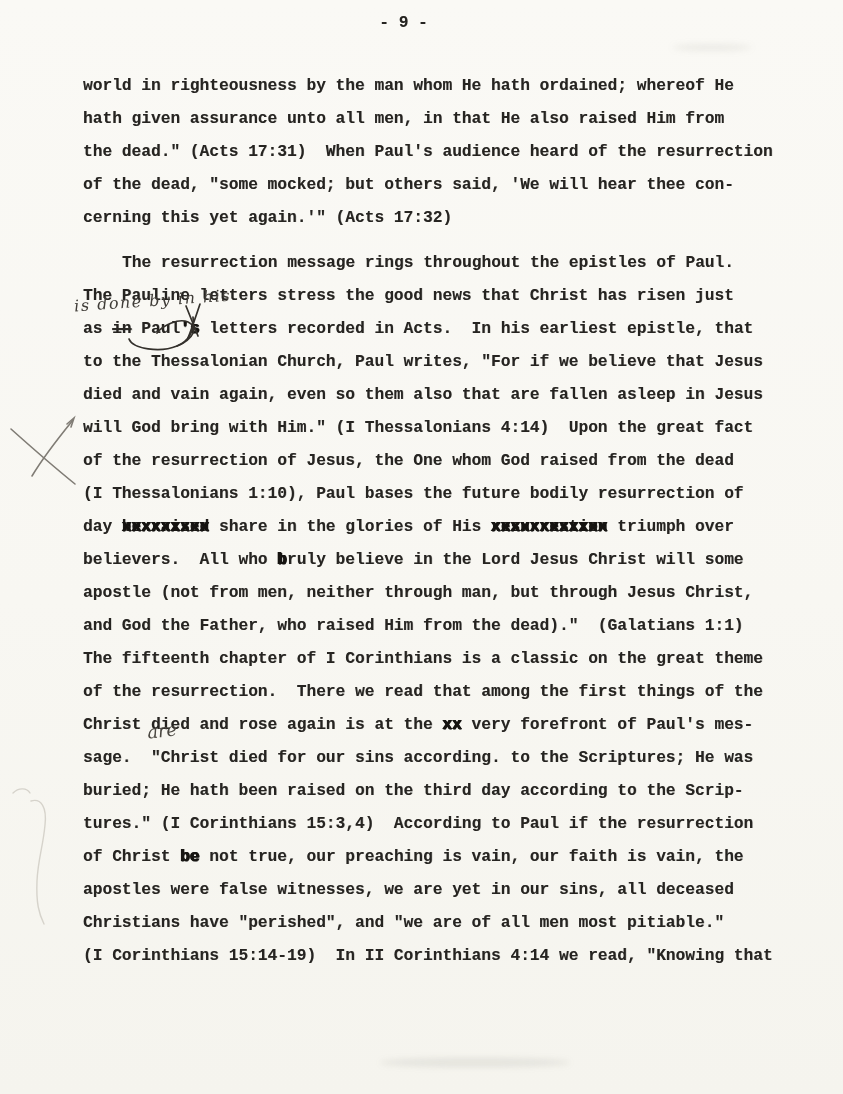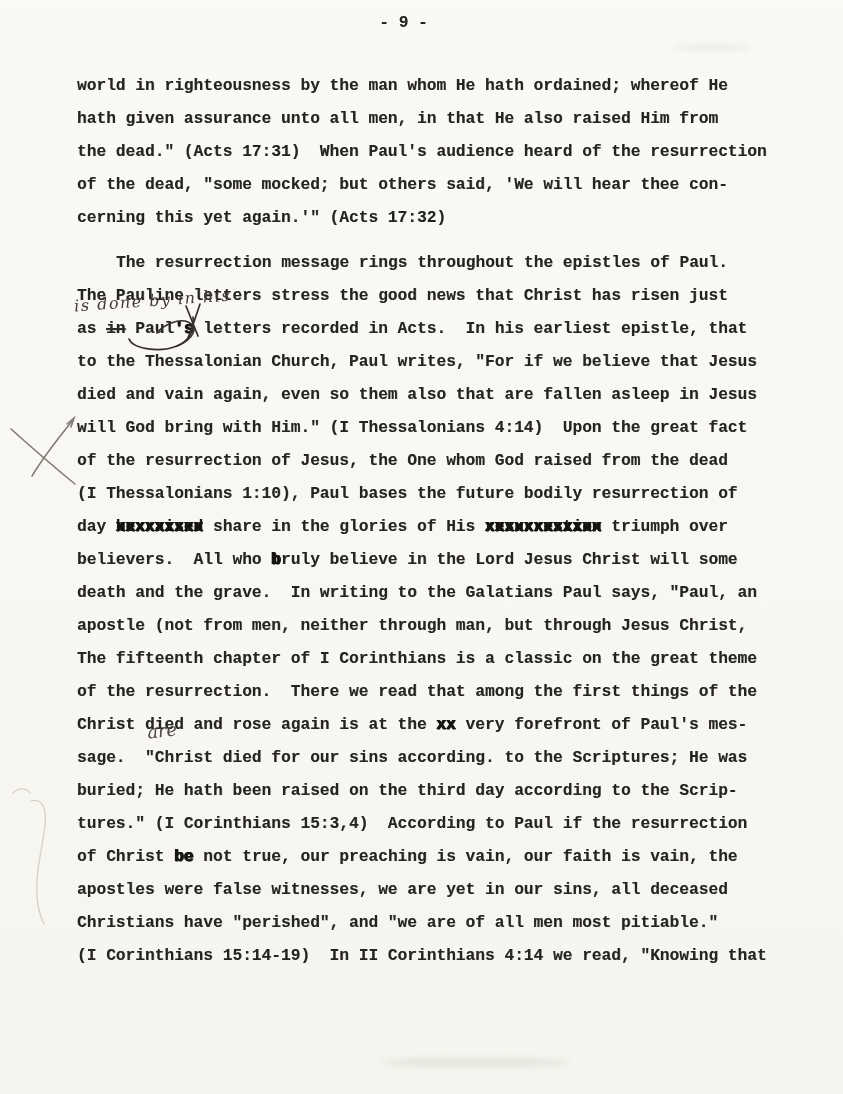--- a/index.html
+++ b/index.html
@@ -15,21 +15,21 @@
   .typed {
     font-weight:bold;
     font-size:16.2px;
     text-shadow:0.4px 0.4px 0.5px rgba(30,28,25,0.38);
   }
   .page-num {
     position:absolute; top:14px; left:0; width:100%;
     text-align:center;
     transform:translateX(-18px);
   }
-  .lines { position:absolute; left:77px; top:70px; width:730px; }
+  .lines { position:absolute; left:83px; top:70px; width:730px; }
   .line { height:33px; line-height:33px; white-space:pre; }
   .line.para { margin-top:12px; padding-left:39px; }
   .seg-strike {
     text-decoration:line-through;
     text-decoration-thickness:2.2px;
     text-decoration-color:#2d2b27;
     text-align:center;
   }
   .seg-overstrike { position:relative; display:inline-block; color:#1b1916; }
   .seg-overstrike .over {
@@ -80,22 +80,22 @@
       <div class="line typed para"><span>The resurrection message rings throughout the epistles of Paul.</span></div>
       <div class="line typed"><span>The Pauline letters stress the good news that Christ has risen just</span></div>
       <div class="line typed"><span>as </span><span class="seg-strike">in</span><span> Paul</span><span class="seg-blot">'s</span><span> letters recorded in Acts.  In his earliest epistle, that</span></div>
       <div class="line typed"><span>to the Thessalonian Church, Paul writes, "For if we believe that Jesus</span></div>
       <div class="line typed"><span>died and vain again, even so them also that are fallen asleep in Jesus</span></div>
       <div class="line typed"><span>will God bring with Him." (I Thessalonians 4:14)  Upon the great fact</span></div>
       <div class="line typed"><span>of the resurrection of Jesus, the One whom God raised from the dead</span></div>
       <div class="line typed"><span>(I Thessalonians 1:10), Paul bases the future bodily resurrection of</span></div>
       <div class="line typed"><span>day </span><span class="seg-overstrike"><span>bexraised</span><span class="over">xxxxxxxxx</span></span><span> share in the glories of His </span><span class="seg-overstrike"><span>resurrestion</span><span class="over">xxxxxxxxxxxx</span></span><span> triumph over</span></div>
       <div class="line typed"><span>believers.  All who </span><span class="seg-overstrike"><span>t</span><span class="over">b</span></span><span>ruly believe in the Lord Jesus Christ will some</span></div>
-      <div class="line typed"><span>death and the grave.  In writing to the Galatians Paul says, "Paul, an</span></div>
       <div class="line typed"><span>apostle (not from men, neither through man, but through Jesus Christ,</span></div>
+      <div class="line typed"><span>and God the Father, who raised Him from the dead)."  (Galatians 1:1)</span></div>
       <div class="line typed"><span>The fifteenth chapter of I Corinthians is a classic on the great theme</span></div>
       <div class="line typed"><span>of the resurrection.  There we read that among the first things of the</span></div>
       <div class="line typed"><span>Christ died and rose again is at the </span><span class="seg-overstrike"><span>xx</span><span class="over">xx</span></span><span> very forefront of Paul's mes-</span></div>
       <div class="line typed"><span>sage.  "Christ died for our sins according. to the Scriptures; He was</span></div>
       <div class="line typed"><span>buried; He hath been raised on the third day according to the Scrip-</span></div>
       <div class="line typed"><span>tures." (I Corinthians 15:3,4)  According to Paul if the resurrection</span></div>
       <div class="line typed"><span>of Christ </span><span class="seg-blot">be</span><span> not true, our preaching is vain, our faith is vain, the</span></div>
       <div class="line typed"><span>apostles were false witnesses, we are yet in our sins, all deceased</span></div>
       <div class="line typed"><span>Christians have "perished", and "we are of all men most pitiable."</span></div>
       <div class="line typed"><span>(I Corinthians 15:14-19)  In II Corinthians 4:14 we read, "Knowing that</span></div>

